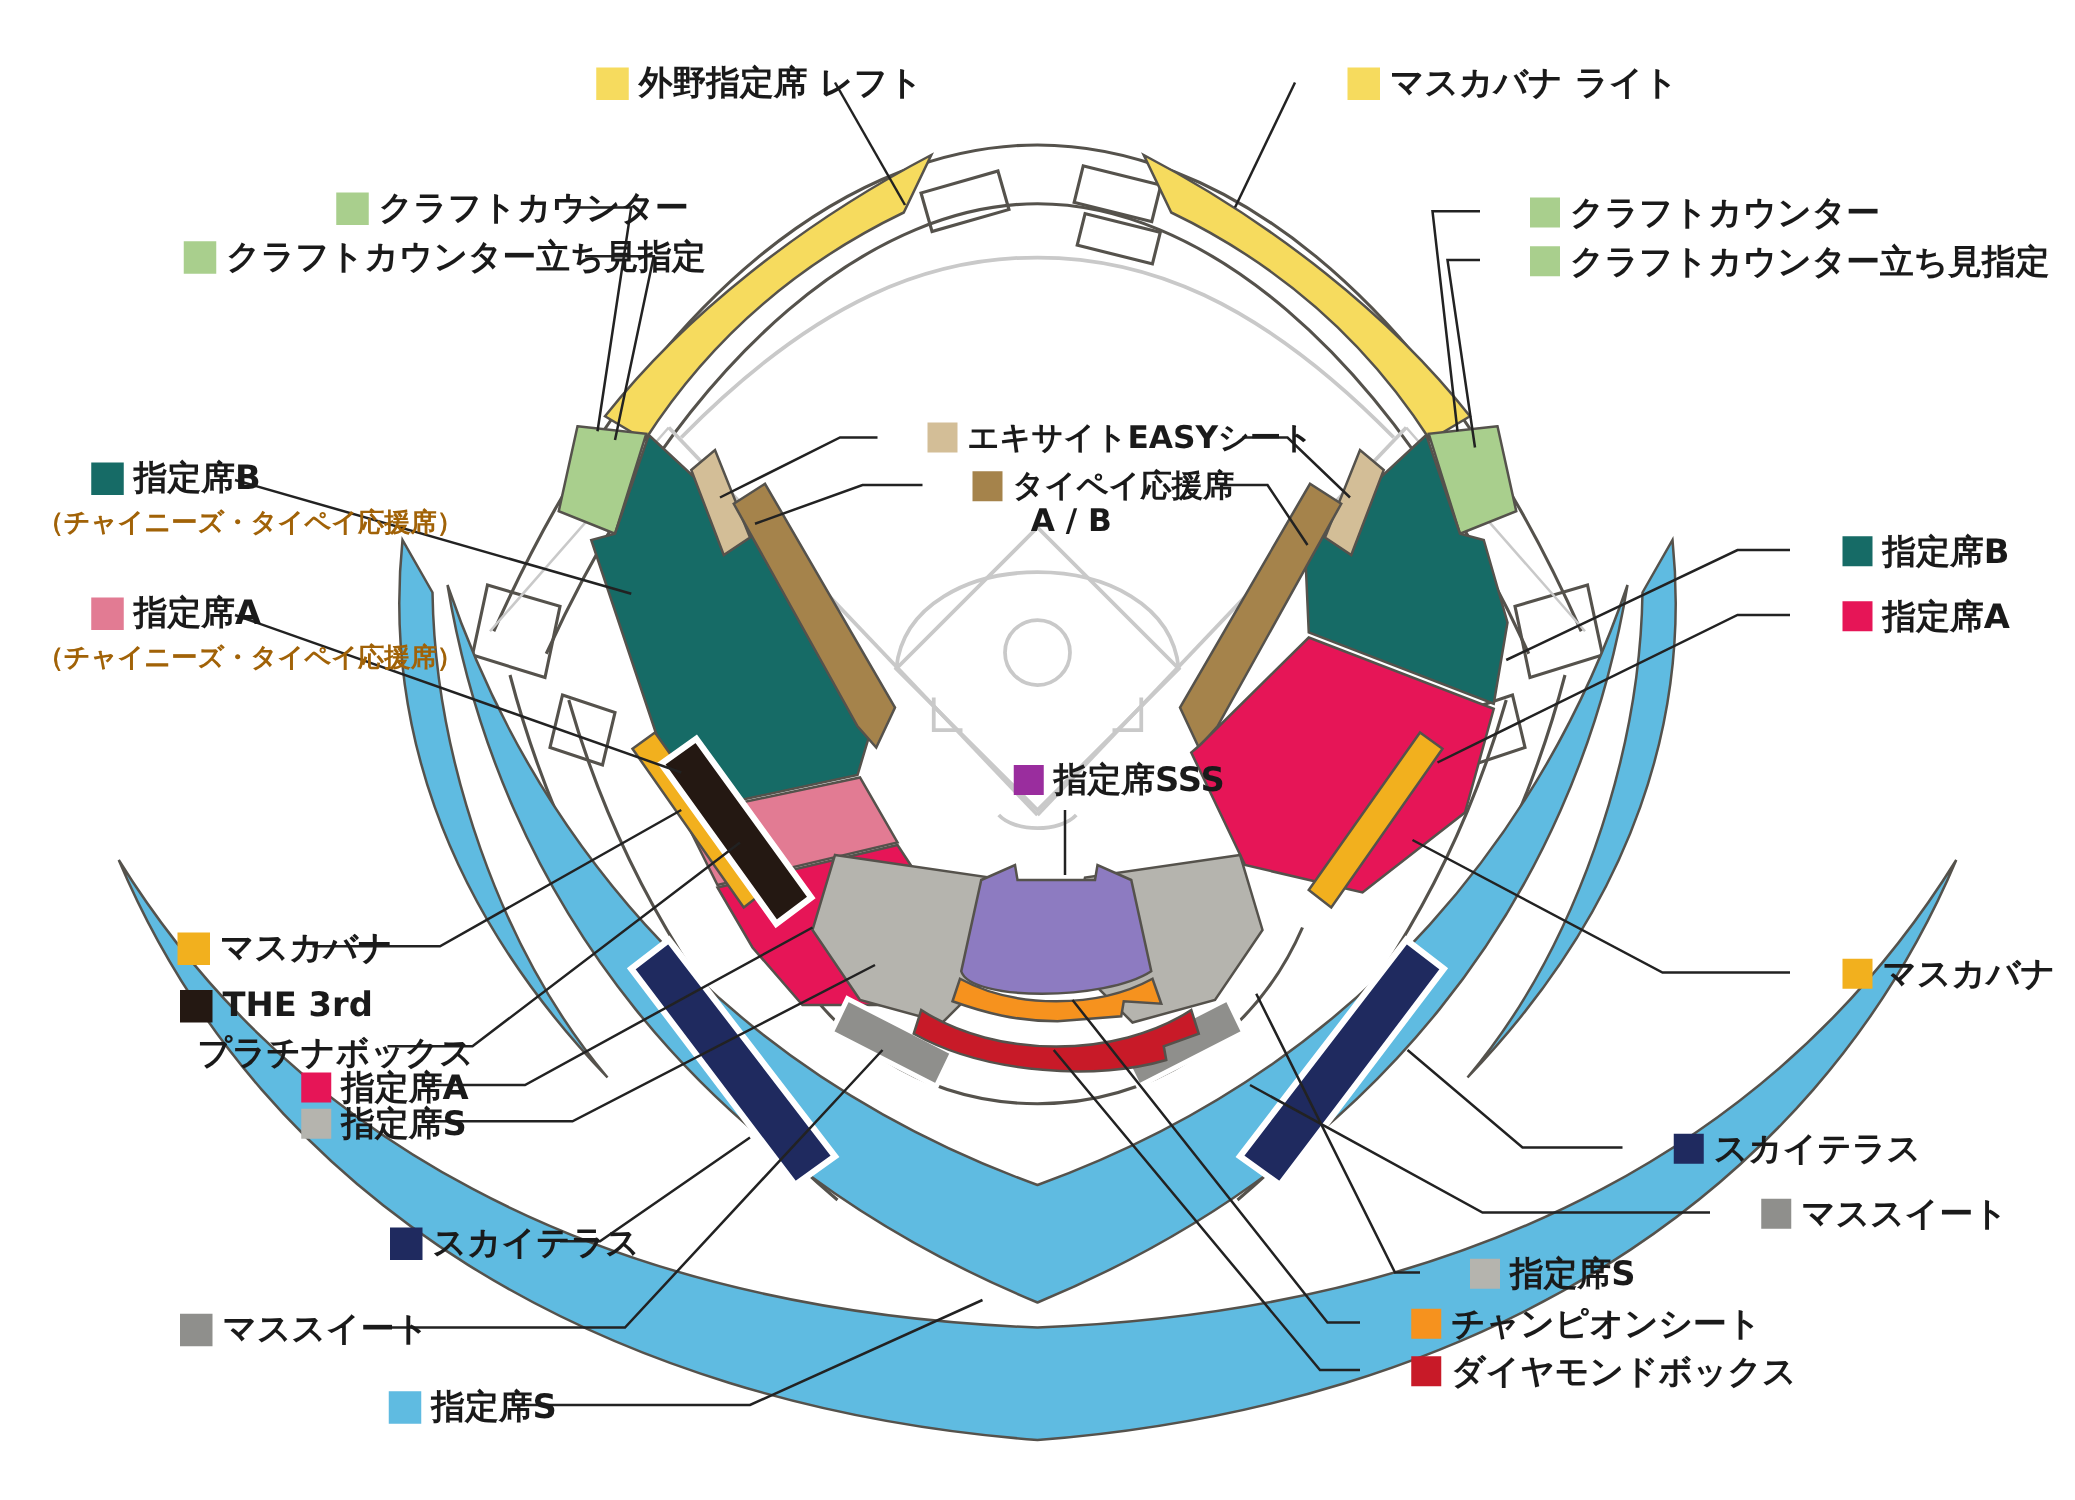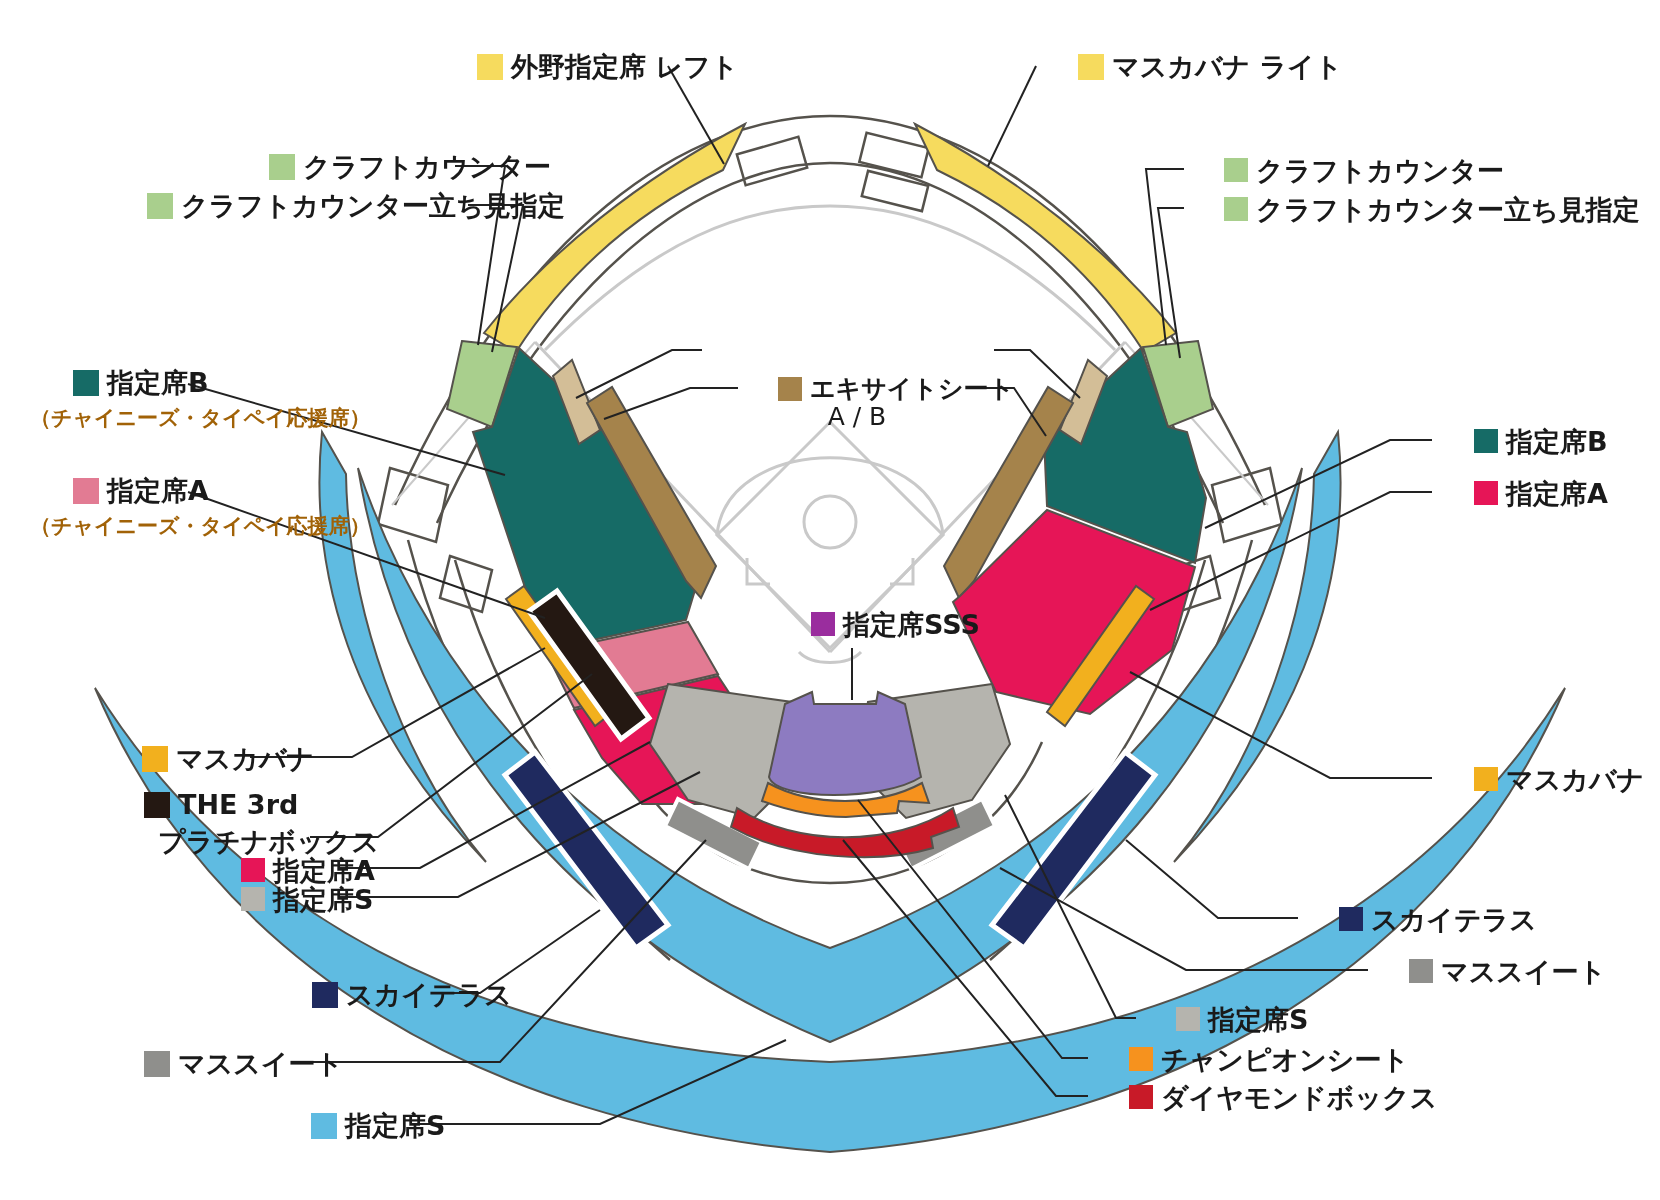--- a/index.html
+++ b/index.html
@@ -4,21 +4,21 @@
 <style>
   html,body{margin:0;padding:0;background:#fff;}
   .stage{position:relative;width:1660px;height:1200px;background:#ffffff;overflow:hidden;
          font-family:"DejaVu Sans","Liberation Sans",sans-serif;}
   svg{position:absolute;left:0;top:0;}
   .lg{position:absolute;display:flex;gap:8px;align-items:flex-start;
       font-weight:bold;font-size:27px;line-height:1.1;color:#1a1a1a;white-space:nowrap;padding-left:36px;}
   .sw{width:26px;height:26px;flex:0 0 auto;margin-top:2px;}
   .sub{position:absolute;font-weight:bold;font-size:21px;color:#a16207;white-space:nowrap;}
   .line2{font-weight:bold;font-size:27px;color:#1a1a1a;}
-  .ab{position:absolute;width:130px;text-align:center;font-weight:normal;font-size:25px;color:#1a1a1a;}
+  .ab{position:absolute;width:130px;text-align:center;font-weight:bold;font-size:25px;color:#1a1a1a;}
   .cent{font-size:25px;}
 </style>
 </head>
 <body>
 
 <div class="stage">
 
 <svg width="1660" height="1200" viewBox="0 0 1660 1200">
 
   <g stroke="#55524C" stroke-width="2.5" fill="none">
@@ -153,24 +153,28 @@
     <span>指定席B</span>
   </div>
   <div class="sub" style="left:30px;top:404px">（チャイニーズ・タイペイ応援席）</div>
 
   <div class="lg" style="left:37px;top:476px">
     <span class="sw" style="background:#E27B93"></span>
     <span>指定席A</span>
   </div>
   <div class="sub" style="left:30px;top:512px">（チャイニーズ・タイペイ応援席）</div>
 
+  <div class="lg cent" style="left:706px;top:336px">
+    <span class="sw" style="width:24px;height:24px;background:#D3BE97"></span>
+    <span>エキサイトEASYシート</span>
+  </div>
 
   <div class="lg cent" style="left:742px;top:375px">
     <span class="sw" style="width:24px;height:24px;background:#A5834B"></span>
-    <span>エキサイトシート</span>
+    <span>タイペイ応援席</span>
   </div>
   <div class="ab" style="left:792px;top:402px">A / B</div>
 
   <div class="lg" style="left:775px;top:610px">
     <span class="sw" style="width:24px;height:24px;background:#9A2D9E"></span>
     <span>指定席SSS</span>
   </div>
 
   <div class="lg" style="left:106px;top:744px">
     <span class="sw" style="background:#F2B01E"></span>

